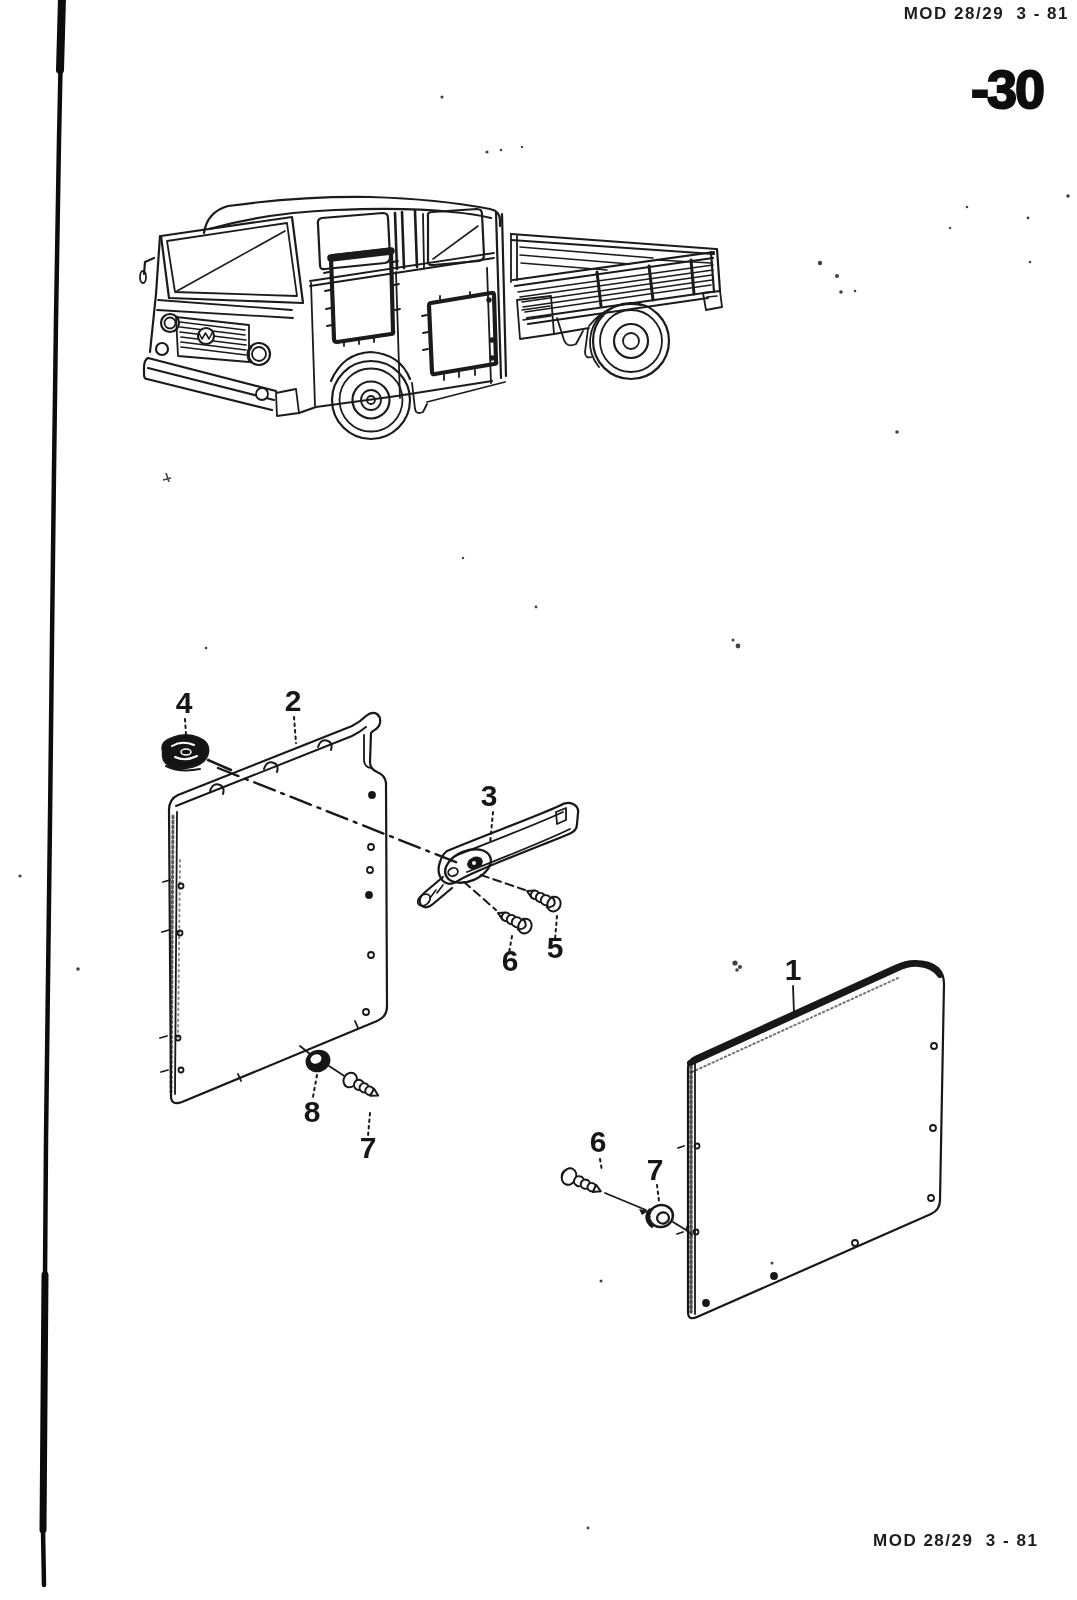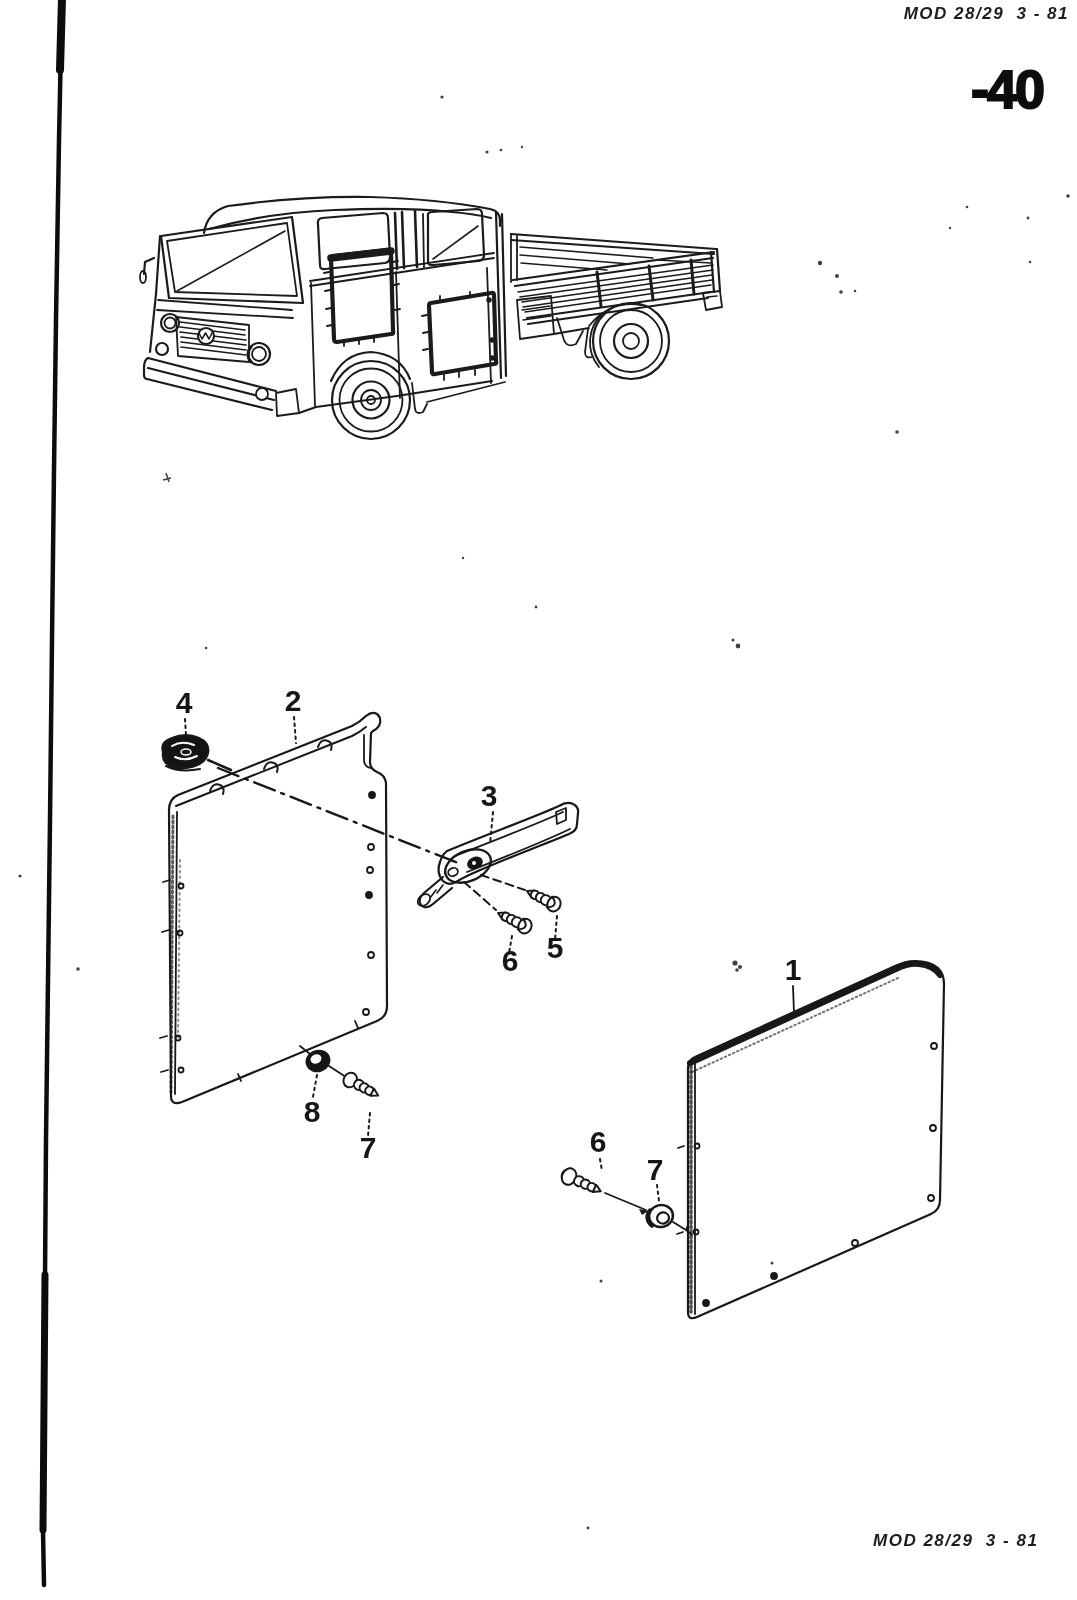--- a/index.html
+++ b/index.html
@@ -3,21 +3,21 @@
 <meta charset="utf-8">
 <style>
   html,body{margin:0;padding:0;background:#e8e8e8;}
   .page{
     position:relative;width:1077px;height:1600px;margin:0 auto;
     background:#ffffff;overflow:hidden;
     font-family:"Liberation Sans", sans-serif;color:#1a1a1a;
   }
   .doc-code{
     position:absolute;font-size:17px;font-weight:600;letter-spacing:1.5px;
-    color:#1c1c1c;white-space:pre;font-style:italic;
+    color:#1c1c1c;white-space:pre;
   }
   .doc-code.header{top:4px;right:8px;}
   .doc-code.footer{top:1531px;left:873px;}
   .section-number{
     position:absolute;top:62px;right:34px;
     display:flex;align-items:baseline;color:#0d0d0d;line-height:1;
     white-space:nowrap;
   }
   .section-number .main{
     font-size:102px;font-weight:900;letter-spacing:-5px;
@@ -34,21 +34,21 @@
   }
 </style>
 </head>
 <body>
 
 <div class="page">
 
   <div class="doc-code header">MOD 28/29  3 - 81</div>
 
   <div class="section-number">
-    <span class="suffix">-40</span>
+    <span class="suffix">-30</span>
   </div>
 
   <svg class="art" width="1077" height="1600" viewBox="0 0 1077 1600">
 
     <g stroke="#0c0c0c" fill="none" stroke-linecap="round">
       <path d="M 62 -2 L 59 140 L 56 320 L 54 470 L 52 640 L 50 820 L 48 980 L 46 1140 L 45 1280 L 44 1420 L 43 1530 L 44 1585" stroke-width="4.5"></path>
       <path d="M 62 -2 L 60 70" stroke-width="8"></path>
       <path d="M 45 1275 L 43 1530" stroke-width="7"></path>
     </g>
 

